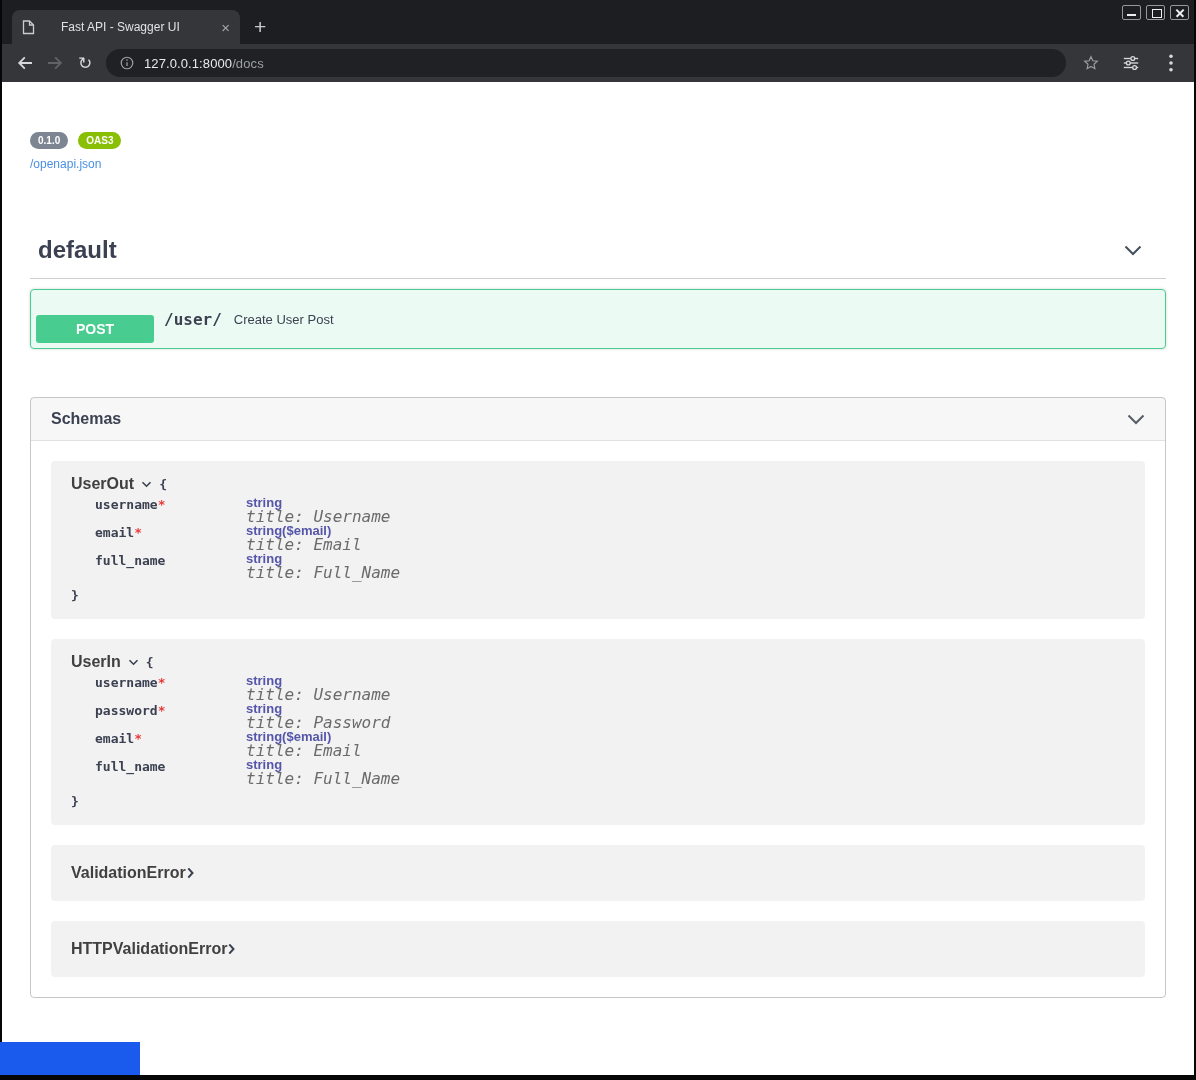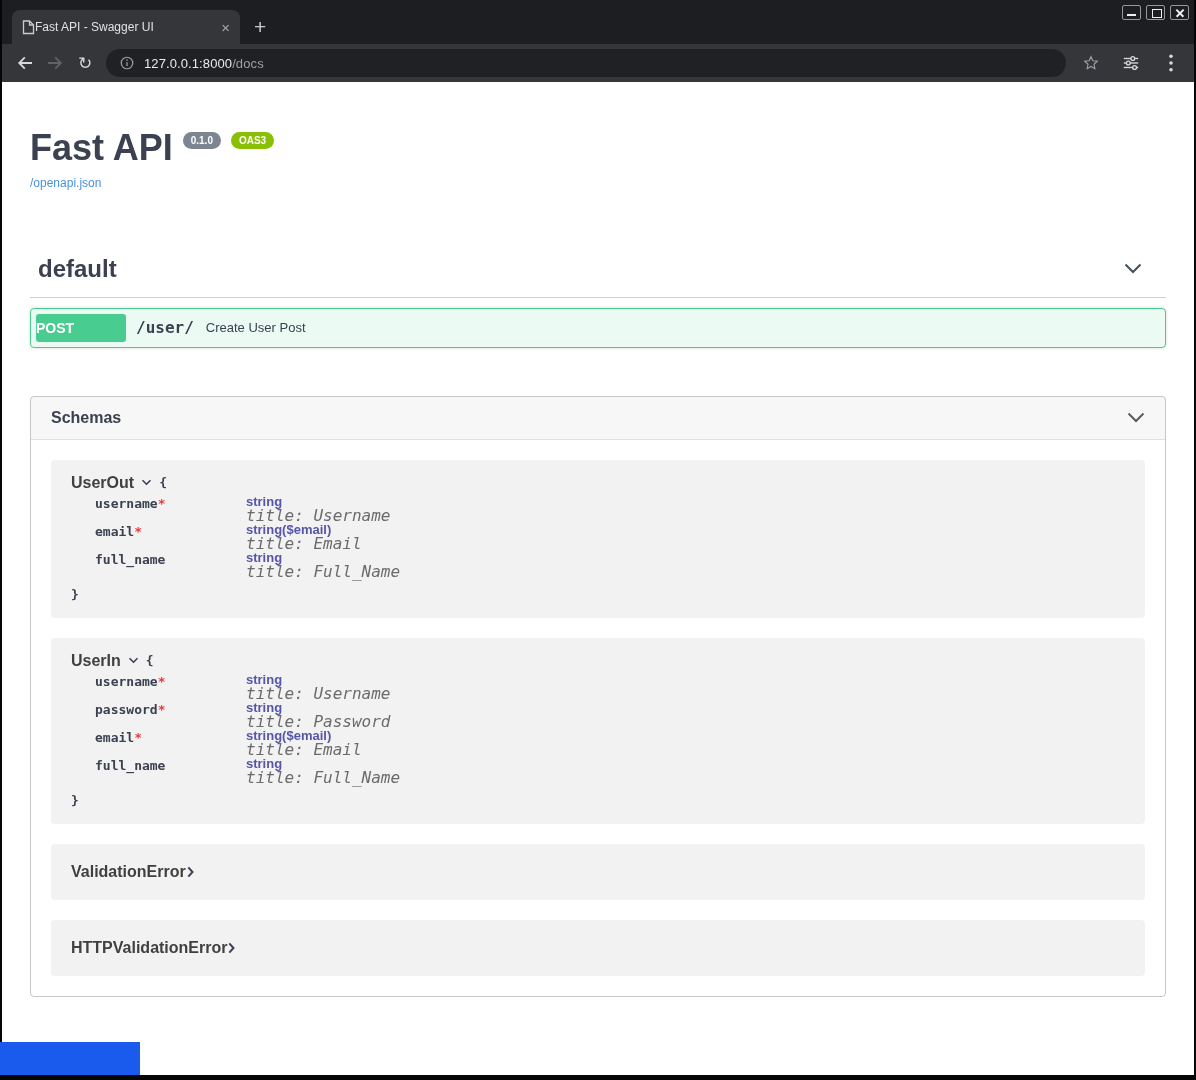--- a/index.html
+++ b/index.html
@@ -2,21 +2,21 @@
 <html><head>
 <meta charset="utf-8">
 <style>
   * { box-sizing: border-box; margin: 0; padding: 0; }
   html,body { width:1196px; height:1080px; overflow:hidden; }
   body { font-family:"Liberation Sans", sans-serif; background:#000; }
   .screen { position:relative; width:1196px; height:1080px; background:#fff; overflow:hidden; }
 
   
   .titlebar { position:relative; height:44px; background:#1d1e22; display:flex; align-items:flex-end; padding-left:12px; }
-  .tab { width:228px; height:34px; background:#35363a; border-radius:8px 8px 0 0; display:flex; align-items:center; gap:0; padding:0 8px 0 10px; }
+  .tab { width:228px; height:34px; background:#35363a; border-radius:8px 8px 0 0; display:flex; align-items:center; gap:26px; padding:0 8px 0 10px; }
   .tab-title { flex:1; color:#dfe1e5; font-size:12px; white-space:nowrap; overflow:hidden; }
   .tab-close { color:#a3a7ad; font-size:15px; line-height:1; padding:0 2px; cursor:default; }
   .newtab-btn { color:#c5c8cc; font-size:21px; line-height:1; margin:0 0 7px 14px; }
   .window-controls { position:absolute; top:5px; right:7px; display:flex; gap:5px; }
   .win-btn { position:relative; width:19px; height:15px; border:1px solid #97979c; background:#1d1e22; border-radius:2px; }
   .win-min::after { content:""; position:absolute; left:4px; right:4px; bottom:3px; height:2px; background:#eceef0; }
   .win-max::after { content:""; position:absolute; left:5px; top:3px; width:8px; height:7px; border:1.4px solid #eceef0; }
   .win-close::before, .win-close::after { content:""; position:absolute; left:50%; top:50%; width:10px; height:1.6px; background:#eceef0; }
   .win-close::before { transform:translate(-50%,-50%) rotate(45deg); }
   .win-close::after  { transform:translate(-50%,-50%) rotate(-45deg); }
@@ -42,21 +42,21 @@
   .api-title { font-size:36px; font-weight:700; line-height:1.1; }
   .badge { color:#fff; font-size:10px; font-weight:700; border-radius:57px; padding:3px 8px; margin-top:4px; display:inline-block; }
   .badge-version { background:#7d8492; }
   .badge-oas { background:#89bf04; }
   .spec-link { display:inline-block; margin-top:8px; font-size:12px; color:#4990e2; text-decoration:none; cursor:pointer; }
 
   .tag-section { margin-top:54px; display:flex; align-items:center; justify-content:space-between; padding:10px 24px 14px 8px; border-bottom:1px solid rgba(59,65,81,.25); cursor:pointer; }
   .tag-name { font-size:24px; font-weight:700; color:#3b4151; }
 
   .opblock { margin-top:10px; border:1px solid #49cc90; background:rgba(73,204,144,.1); border-radius:4px; box-shadow:0 0 3px rgba(0,0,0,.18); padding:5px; display:flex; align-items:center; cursor:pointer; }
-  .method-badge { background:#49cc90; color:#fff; font-weight:700; font-size:14px; text-align:left; width:90px; padding:6px 0; border-radius:3px; }
+  .method-badge { background:#49cc90; color:#fff; font-weight:700; font-size:14px; text-align:center; width:118px; padding:6px 0; border-radius:3px;margin-top:20px; }
   .op-path { margin-left:10px; font-family:"DejaVu Sans Mono", monospace; font-weight:700; font-size:16px; color:#3b4151; }
   .op-summary { margin-left:12px; font-size:13px; color:#3b4151; }
 
   .models-section { margin-top:48px; margin-bottom:20px; border:1px solid rgba(59,65,81,.3); border-radius:4px; overflow:hidden; }
   .models-header { display:flex; align-items:center; justify-content:space-between; padding:12px 20px 12px 10px; background:rgba(59,65,81,.045); border-bottom:1px solid rgba(59,65,81,.12); cursor:pointer; }
   .models-title { font-size:16px; font-weight:700; color:#3b4151; }
 
   .model-box { margin:20px; background:rgba(0,0,0,.05); border-radius:4px; padding:14px 20px 16px 20px; }
   .model-head { display:flex; align-items:center; gap:7px; cursor:pointer; }
   .model-name { font-size:16px; font-weight:700; color:#404040; }
@@ -140,21 +140,20 @@
             <circle cx="2" cy="15.8" r="1.8" fill="#d6d8dc"></circle>
         </svg>
       </div>
     </div>
   </div>
 
   <div class="page">
     <div class="swagger">
 
       <div class="api-title-row">
-        <span class="api-title">Fast API</span>
         <span class="badge badge-version">0.1.0</span>
         <span class="badge badge-oas">OAS3</span>
       </div>
       <a class="spec-link">/openapi.json</a>
 
       <div class="tag-section">
         <span class="tag-name">default</span>
         <svg width="18" height="11" viewBox="0 0 18 11">
           <path d="M1.5 1.5 L9 9 L16.5 1.5" fill="none" stroke="#44505c" stroke-width="2"></path>
         </svg>

